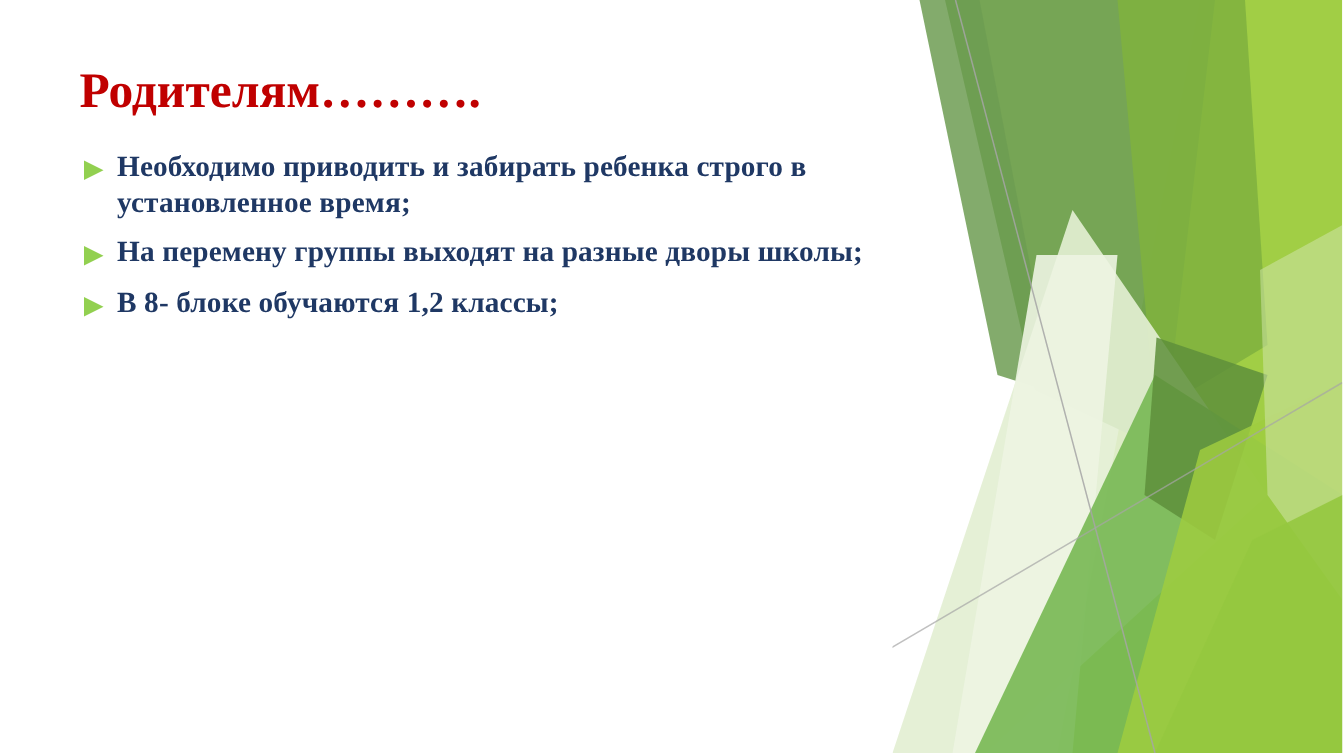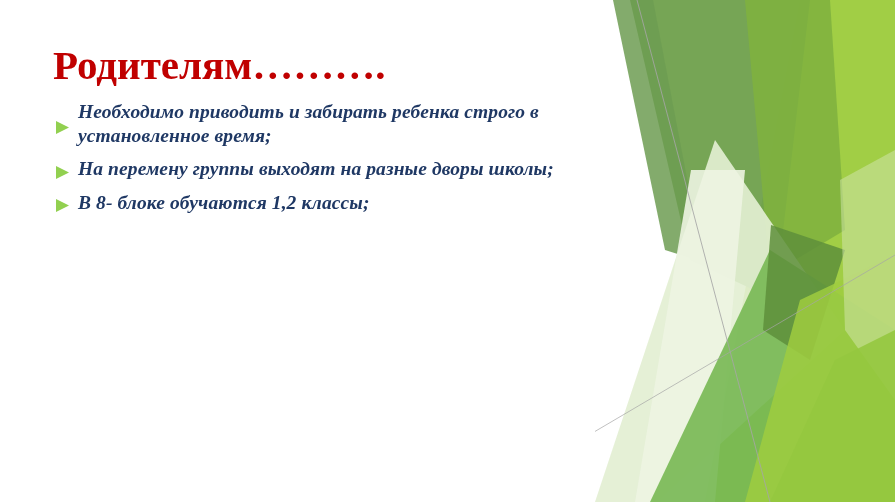--- a/index.html
+++ b/index.html
@@ -25,41 +25,40 @@
     height: 502px;
     pointer-events: none;
   }
   #decor svg { display: block; width: 100%; height: 100%; }
 
   
   #title {
     position: absolute;
     left: 53px;
     top: 44px;
-    font-size: 41px;
+    font-size: 33px;
     font-weight: bold;
     color: #C00000;
     letter-spacing: 0px;
     white-space: nowrap;
     line-height: 1.05;
     text-align: right;
   }
 
   
   #bullets {
     position: absolute;
     left: 55px;
     top: 100px;
     width: 600px;
   }
   .bullet-row {
     display: flex;
-    align-items: center;
+    align-items: flex-start;
     margin-bottom: 9px;
-    font-style: italic;
   }
   .bullet-marker {
     flex: 0 0 auto;
     width: 23px;
     padding-top: 6px;
     line-height: 0;
   }
   .bullet-marker svg { display: block; }
   .bullet-text {
     flex: 1 1 auto;

